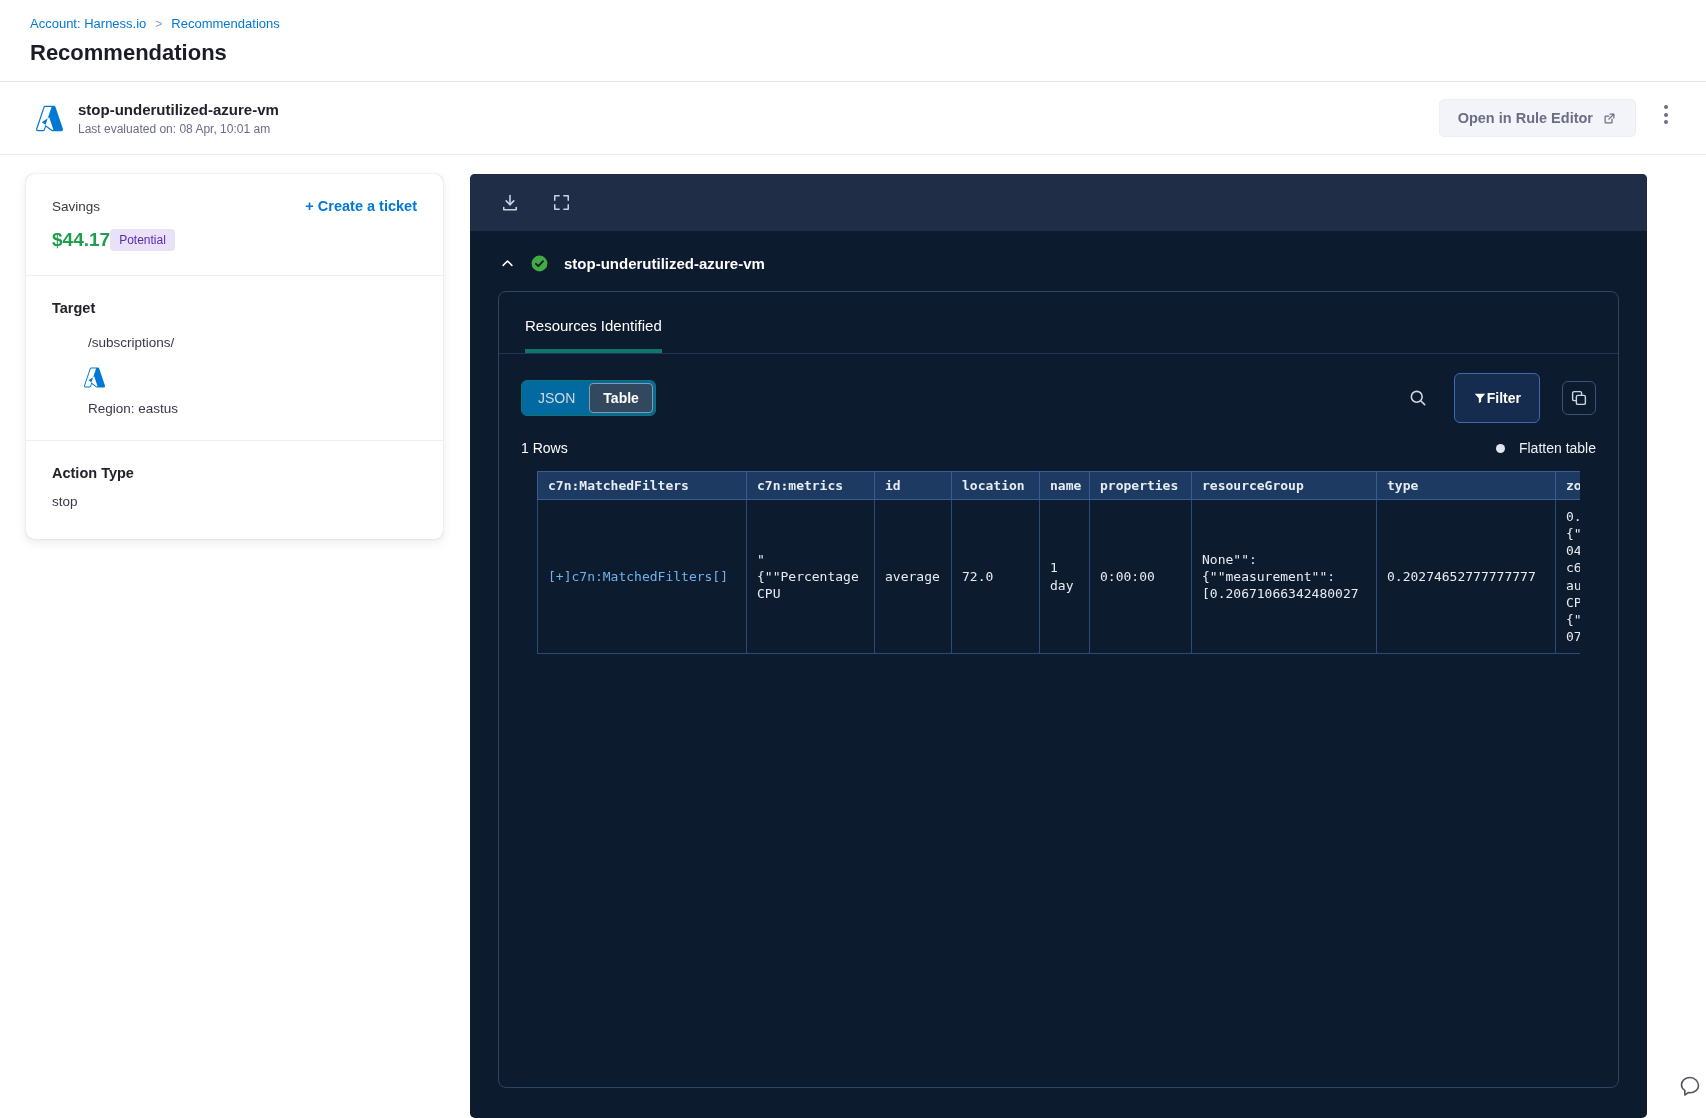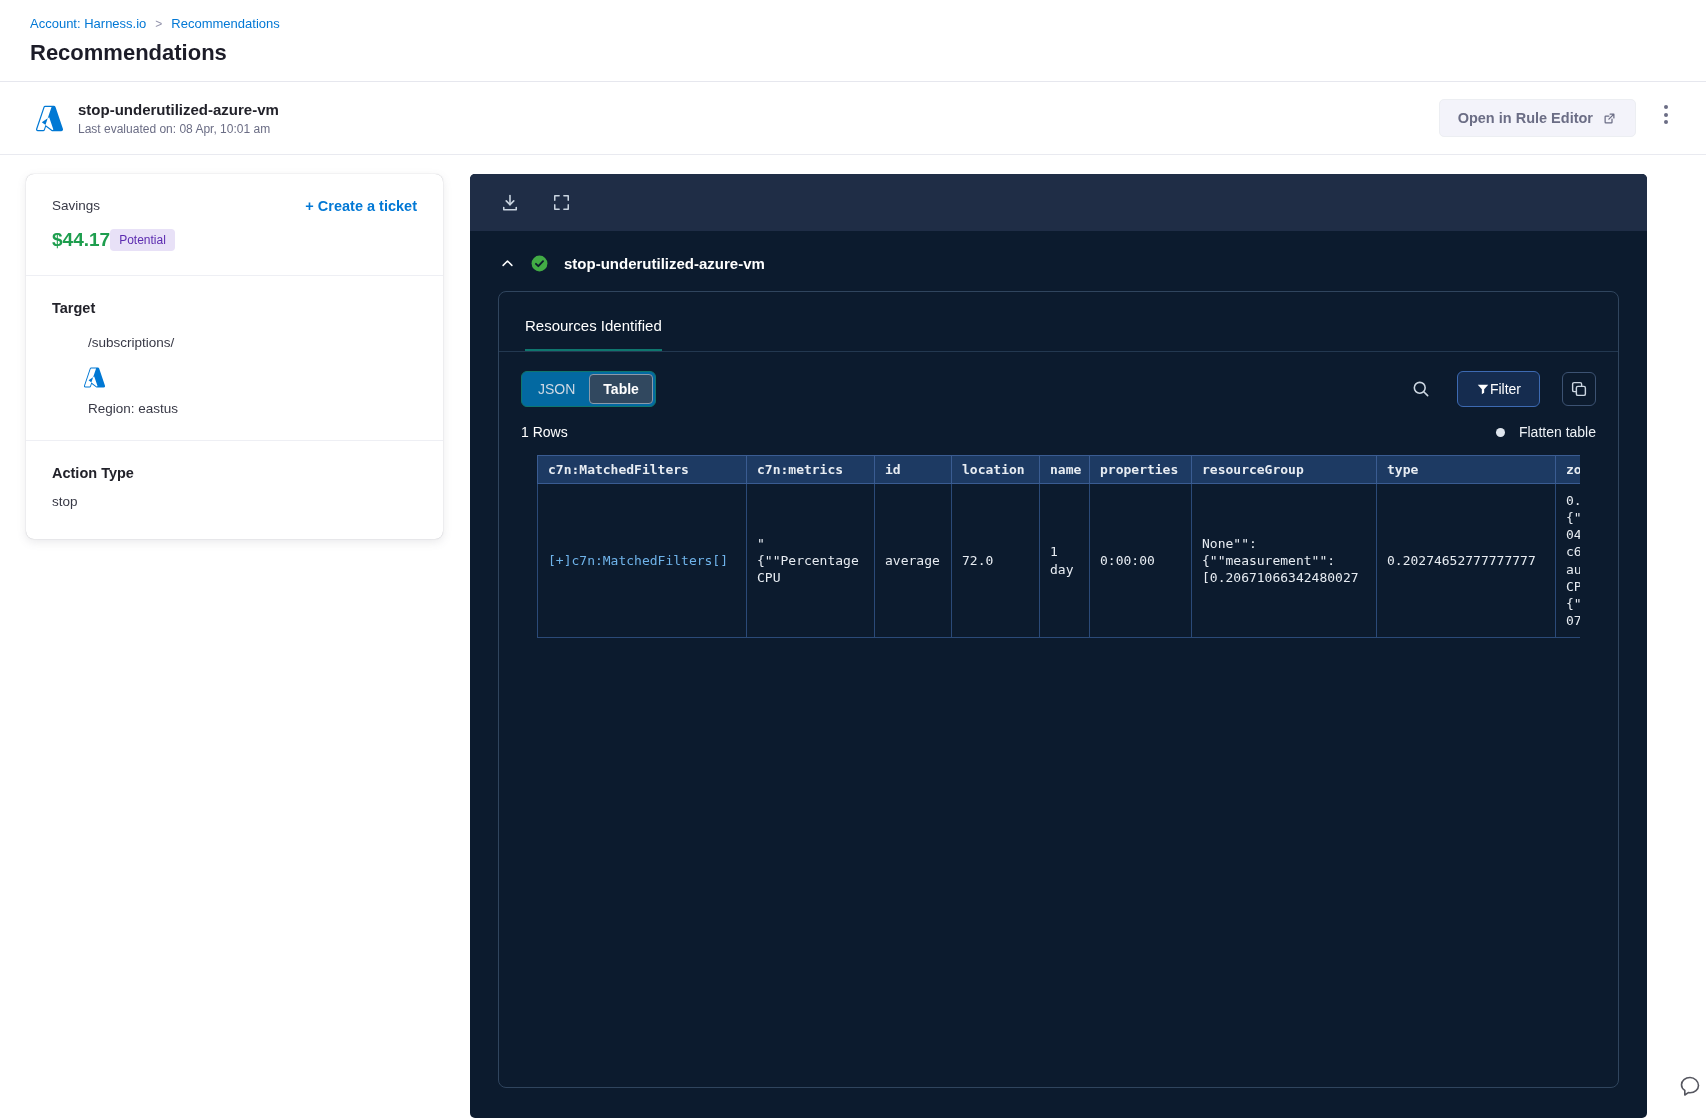--- a/index.html
+++ b/index.html
@@ -25,21 +25,21 @@
   .header-right{display:flex;align-items:flex-start;gap:20px}
   .rule-editor-btn{display:flex;align-items:center;gap:9px;background:#f3f3fa;border:1px solid #eceef2;border-radius:5px;height:38px;padding:0 18px;font-size:14.5px;font-weight:700;color:#6b6d85;cursor:pointer}
   .kebab{background:none;border:none;display:flex;flex-direction:column;gap:3.5px;cursor:pointer;padding:6px 8px}
   .kebab i{width:4px;height:4px;border-radius:50%;background:#6b6d85}
 
   
   .main{display:flex;align-items:flex-start;gap:27px;padding:19px 59px 0 26px}
 
   
   .details-card{width:417px;flex-shrink:0;background:#fff;border-radius:8px;padding:24px 26px 30px;box-shadow:0 0 1px rgba(40,41,61,.35),0 3px 10px rgba(96,97,112,.14)}
-  .savings-row{display:flex;justify-content:space-between;align-items:flex-start}
+  .savings-row{display:flex;justify-content:space-between;align-items:center}
   .savings-label{font-size:13.5px;color:#383946}
   .create-ticket{color:#0278d5;font-size:14.5px;font-weight:700;cursor:pointer}
   .amount-row{display:flex;align-items:center;margin-top:15px}
   .savings-amount{color:#1e9e4e;font-size:19px;font-weight:700}
   .potential-badge{background:#e8e1f7;color:#5c2bb0;font-size:12px;padding:4px 9px;border-radius:4px}
   .card-divider{height:1px;background:#eeeff4;margin:24px -26px}
   .block-label{font-size:14.5px;font-weight:700;color:#22222a}
   .target-path{margin:19px 0 17px 36px;font-size:13.5px;color:#383946}
   .target-azure{margin:13px 0 0 32px}
   .target-azure svg{width:21px;height:21px;display:block}
@@ -47,27 +47,27 @@
   .action-value{margin-top:13px;font-size:13.5px;color:#383946}
 
   
   .dark-panel{flex:1;height:944px;background:#0c1b2e;border-radius:5px;overflow:hidden;display:flex;flex-direction:column}
   .panel-toolbar{height:57px;background:#1f2d46;display:flex;align-items:center;gap:32px;padding:0 30px;flex-shrink:0}
   .icon-btn{background:none;border:none;padding:0;cursor:pointer;display:flex;align-items:center}
   .section-row{display:flex;align-items:center;gap:15px;padding:23px 30px 12px}
   .section-title{color:#ffffff;font-size:15px;font-weight:700}
   .inner-card{margin:6px 28px 30px;border:1px solid #30455e;border-radius:8px;flex:1;display:flex;flex-direction:column;overflow:hidden}
   .tab-row{padding:25px 26px 0;border-bottom:1px solid #233850}
-  .tab{display:inline-block;color:#ffffff;font-size:15px;padding-bottom:15px;border-bottom:2px solid #0f766e;cursor:pointer}
+  .tab{display:inline-block;color:#ffffff;font-size:15px;padding-bottom:15px;border-bottom:4px solid #0f766e;cursor:pointer}
   .controls-row{display:flex;align-items:center;padding:19px 22px 13px;gap:12px}
   .segmented{display:flex;align-items:flex-start;border:1px solid #0f766e;border-radius:6px;padding:2px;background:#0369a1}
   .seg{font-size:14px;color:#cfd9e4;padding:6px 13px;border:1px solid transparent;border-radius:4px;background:none;cursor:pointer}
   .seg.active{background:#31485f;border-color:#8b9aaa;color:#fff;font-weight:700}
   .spacer{flex:1}
-  .filter-btn{display:flex;align-items:center;background:#152c4f;border:1px solid #3d6ab2;border-radius:6px;color:#fff;font-size:14px;font-weight:400;padding:9px 18px;cursor:pointer;margin-left:14px}
+  .filter-btn{display:flex;align-items:center;background:#152c4f;border:1px solid #3d6ab2;border-radius:6px;color:#fff;font-size:14px;font-weight:700;padding:16px 18px;cursor:pointer;margin-left:14px}
   .copy-btn{border:1px solid #3c5272;background:none;border-radius:6px;padding:7px;cursor:pointer;display:flex;margin-left:10px}
   .rows-row{display:flex;align-items:center;padding:4px 22px 15px;color:#ffffff;font-size:14px}
   .rows-count{font-weight:400}
   .flatten{margin-left:auto;display:flex;align-items:center;gap:14px;color:#eef2f6;cursor:pointer}
   .flatten .dot{width:9px;height:9px;border-radius:50%;background:#dfe6ee}
 
   .table-clip{margin:0 38px;overflow:hidden}
   table{border-collapse:collapse;table-layout:fixed;width:1148px;font-family:"DejaVu Sans Mono",monospace;font-size:13px;color:#e7ecf2}
   th{background:#1d3a63;border:1px solid #3a5c92;font-weight:700;text-align:left;padding:6px 10px;font-size:13px;white-space:nowrap;overflow:hidden}
   td{border:1px solid #2b4a78;padding:8px 10px;height:150px;vertical-align:middle;white-space:pre-wrap;word-break:break-all;line-height:1.32;overflow:hidden}

